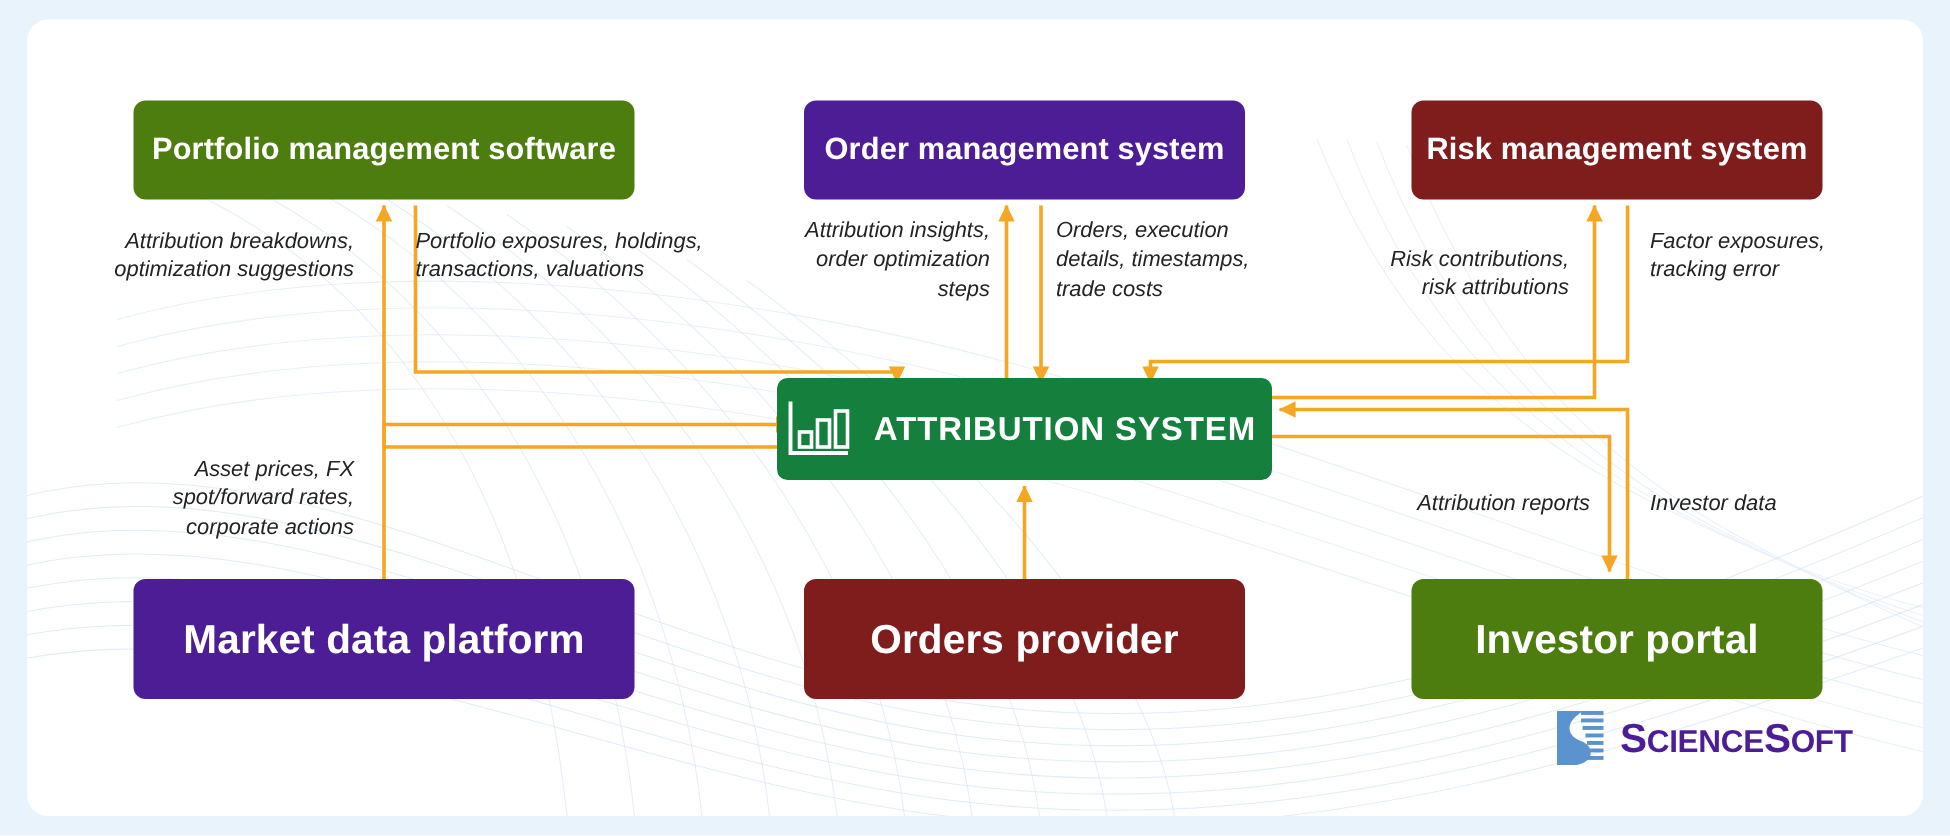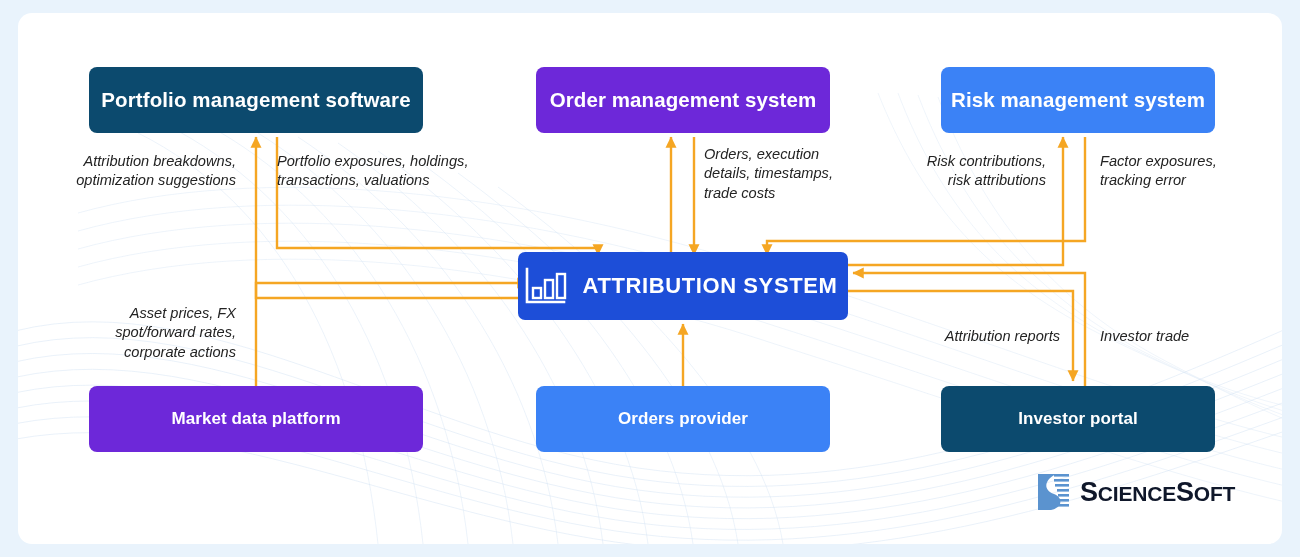--- a/index.html
+++ b/index.html
@@ -57,28 +57,28 @@
     font-weight: bold;
     letter-spacing: 0.1px;
     box-sizing: border-box;
     text-align: center;
   }
   .node-top {
     height: 66px;
     font-size: 20.5px;
   }
   .node-bottom {
-    height: 66px;
-    font-size: 17px;
-  }
-  .node.green  { background: #0c4a6e; }
-  .node.blue   { background: #6d28d9; }
-  .node.teal   { background: #3b82f6; }
+    height: 80px;
+    font-size: 27px;
+  }
+  .node.green  { background: #4d7c0f; }
+  .node.blue   { background: #4c1d95; }
+  .node.teal   { background: #7f1d1d; }
   .node.hub {
-    background: #1d4ed8;
+    background: #15803d;
     border-radius: 7px;
     gap: 16px;
     padding-right: 6px;
   }
   .hub-label {
     font-size: 22px;
     font-weight: bold;
     letter-spacing: 0.6px;
     color: #ffffff;
   }
@@ -100,21 +100,21 @@
     left: 1032px;
     top: 470px;
     display: flex;
     align-items: center;
     gap: 8px;
   }
   .logo-text {
     font-family: "Liberation Sans", sans-serif;
     font-weight: bold;
     font-size: 27px;
-    color: #0f172a;
+    color: #4c1d95;
     letter-spacing: -0.2px;
   }
   .logo-text .sc { font-size: 27px; }
   .logo-text .sm { font-size: 21px; }
 </style>
 </head>
 <body>
 
 <div class="canvas">
   <div class="card">
@@ -221,39 +221,42 @@
   <div class="node node-bottom green" style="left:941px; top:386px; width:274px;">
     <span>Investor portal</span>
   </div>
 
   <div class="edge-label lbl-r" style="left:34px; top:152px; width:202px;">Attribution breakdowns,
 optimization suggestions</div>
 
   <div class="edge-label lbl-l" style="left:277px; top:152px; width:215px;">Portfolio exposures, holdings,
 transactions, valuations</div>
 
+  <div class="edge-label lbl-r" style="left:476px; top:145px; width:184px;">Attribution insights,
+order optimization
+steps</div>
 
   <div class="edge-label lbl-l" style="left:704px; top:145px; width:148px;">Orders, execution
 details, timestamps,
 trade costs</div>
 
-  <div class="edge-label lbl-r" style="left:880px; top:152px; width:166px;">Risk contributions,
+  <div class="edge-label lbl-r" style="left:880px; top:164px; width:166px;">Risk contributions,
 risk attributions</div>
 
   <div class="edge-label lbl-l" style="left:1100px; top:152px; width:152px;">Factor exposures,
 tracking error</div>
 
   <div class="edge-label lbl-r" style="left:80px; top:304px; width:156px;">Asset prices, FX
 spot/forward rates,
 corporate actions</div>
 
 
   <div class="edge-label lbl-r" style="left:908px; top:327px; width:152px;">Attribution reports</div>
 
-  <div class="edge-label lbl-l" style="left:1100px; top:327px; width:130px;">Investor trade</div>
+  <div class="edge-label lbl-l" style="left:1100px; top:327px; width:130px;">Investor data</div>
 
   <div class="logo">
     <svg width="40" height="44" viewBox="0 0 40 44">
       <path d="M6,4 L24,4 C12,10 11,20 22,24 C32,28 30,38 19,40 L6,40 Z" fill="#5b93cf"></path>
       <g fill="#5b93cf">
         <rect x="22" y="4" width="15" height="2.6"></rect>
         <rect x="22" y="9" width="15" height="2.6"></rect>
         <rect x="23" y="14" width="14" height="2.6"></rect>
         <rect x="25" y="19" width="12" height="2.6"></rect>
         <rect x="26" y="24" width="11" height="2.6"></rect>

